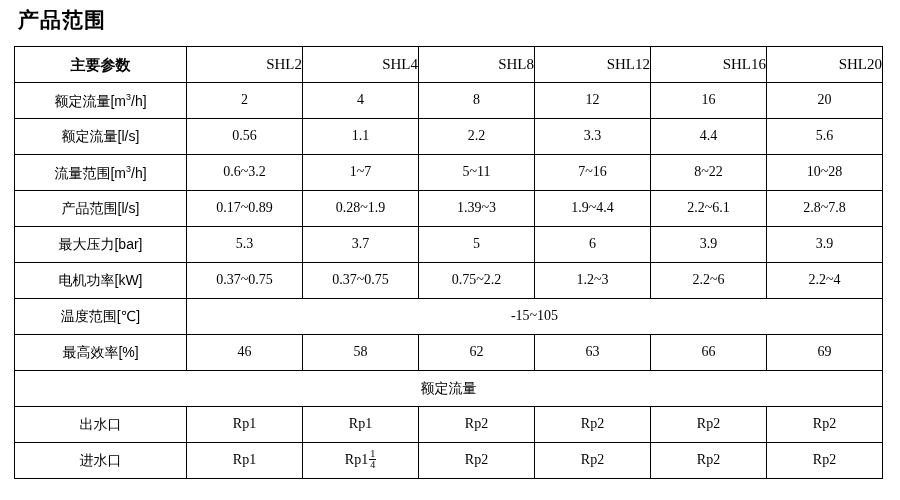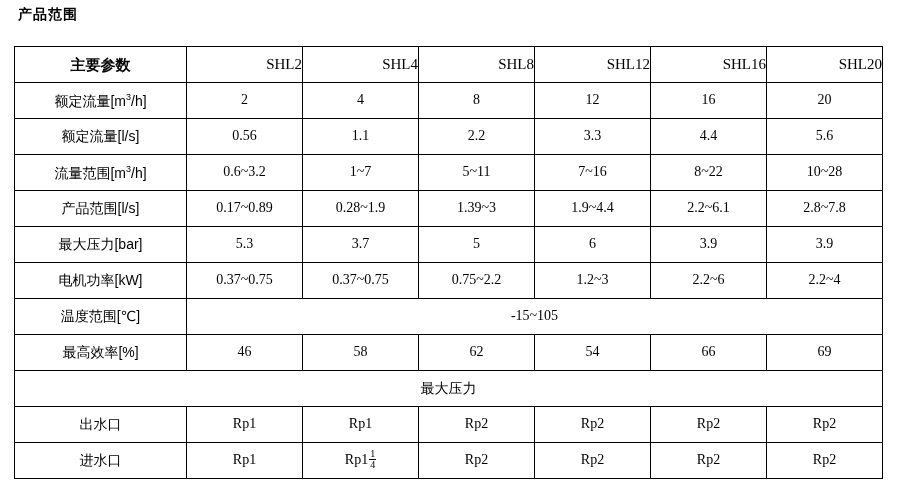--- a/index.html
+++ b/index.html
@@ -19,21 +19,21 @@
     width: 900px;
     height: 500px;
     box-sizing: border-box;
   }
   .page-title {
     position: absolute;
     left: 18px;
     top: 6px;
     font-family: "Liberation Sans", "DejaVu Sans", sans-serif;
     font-weight: bold;
-    font-size: 14px;
+    font-size: 21px;
     letter-spacing: 1px;
     color: #000;
   }
   .table-wrap {
     position: absolute;
     left: 14px;
     top: 46px;
     width: 872px;
   }
   table.spec {
@@ -195,27 +195,27 @@
         <tr>
           <td class="rowlabel">温度范围[℃]</td>
           <td class="span-all" colspan="6">-15~105</td>
         </tr>
 
         <tr>
           <td class="rowlabel">最高效率[%]</td>
           <td class="val">46</td>
           <td class="val">58</td>
           <td class="val">62</td>
-          <td class="val">54</td>
+          <td class="val">63</td>
           <td class="val">66</td>
           <td class="val">69</td>
         </tr>
 
         <tr>
-          <td class="section" colspan="7">最大压力</td>
+          <td class="section" colspan="7">额定流量</td>
         </tr>
 
         <tr>
           <td class="rowlabel">出水口</td>
           <td class="val">Rp1</td>
           <td class="val">Rp1</td>
           <td class="val">Rp2</td>
           <td class="val">Rp2</td>
           <td class="val">Rp2</td>
           <td class="val">Rp2</td>

